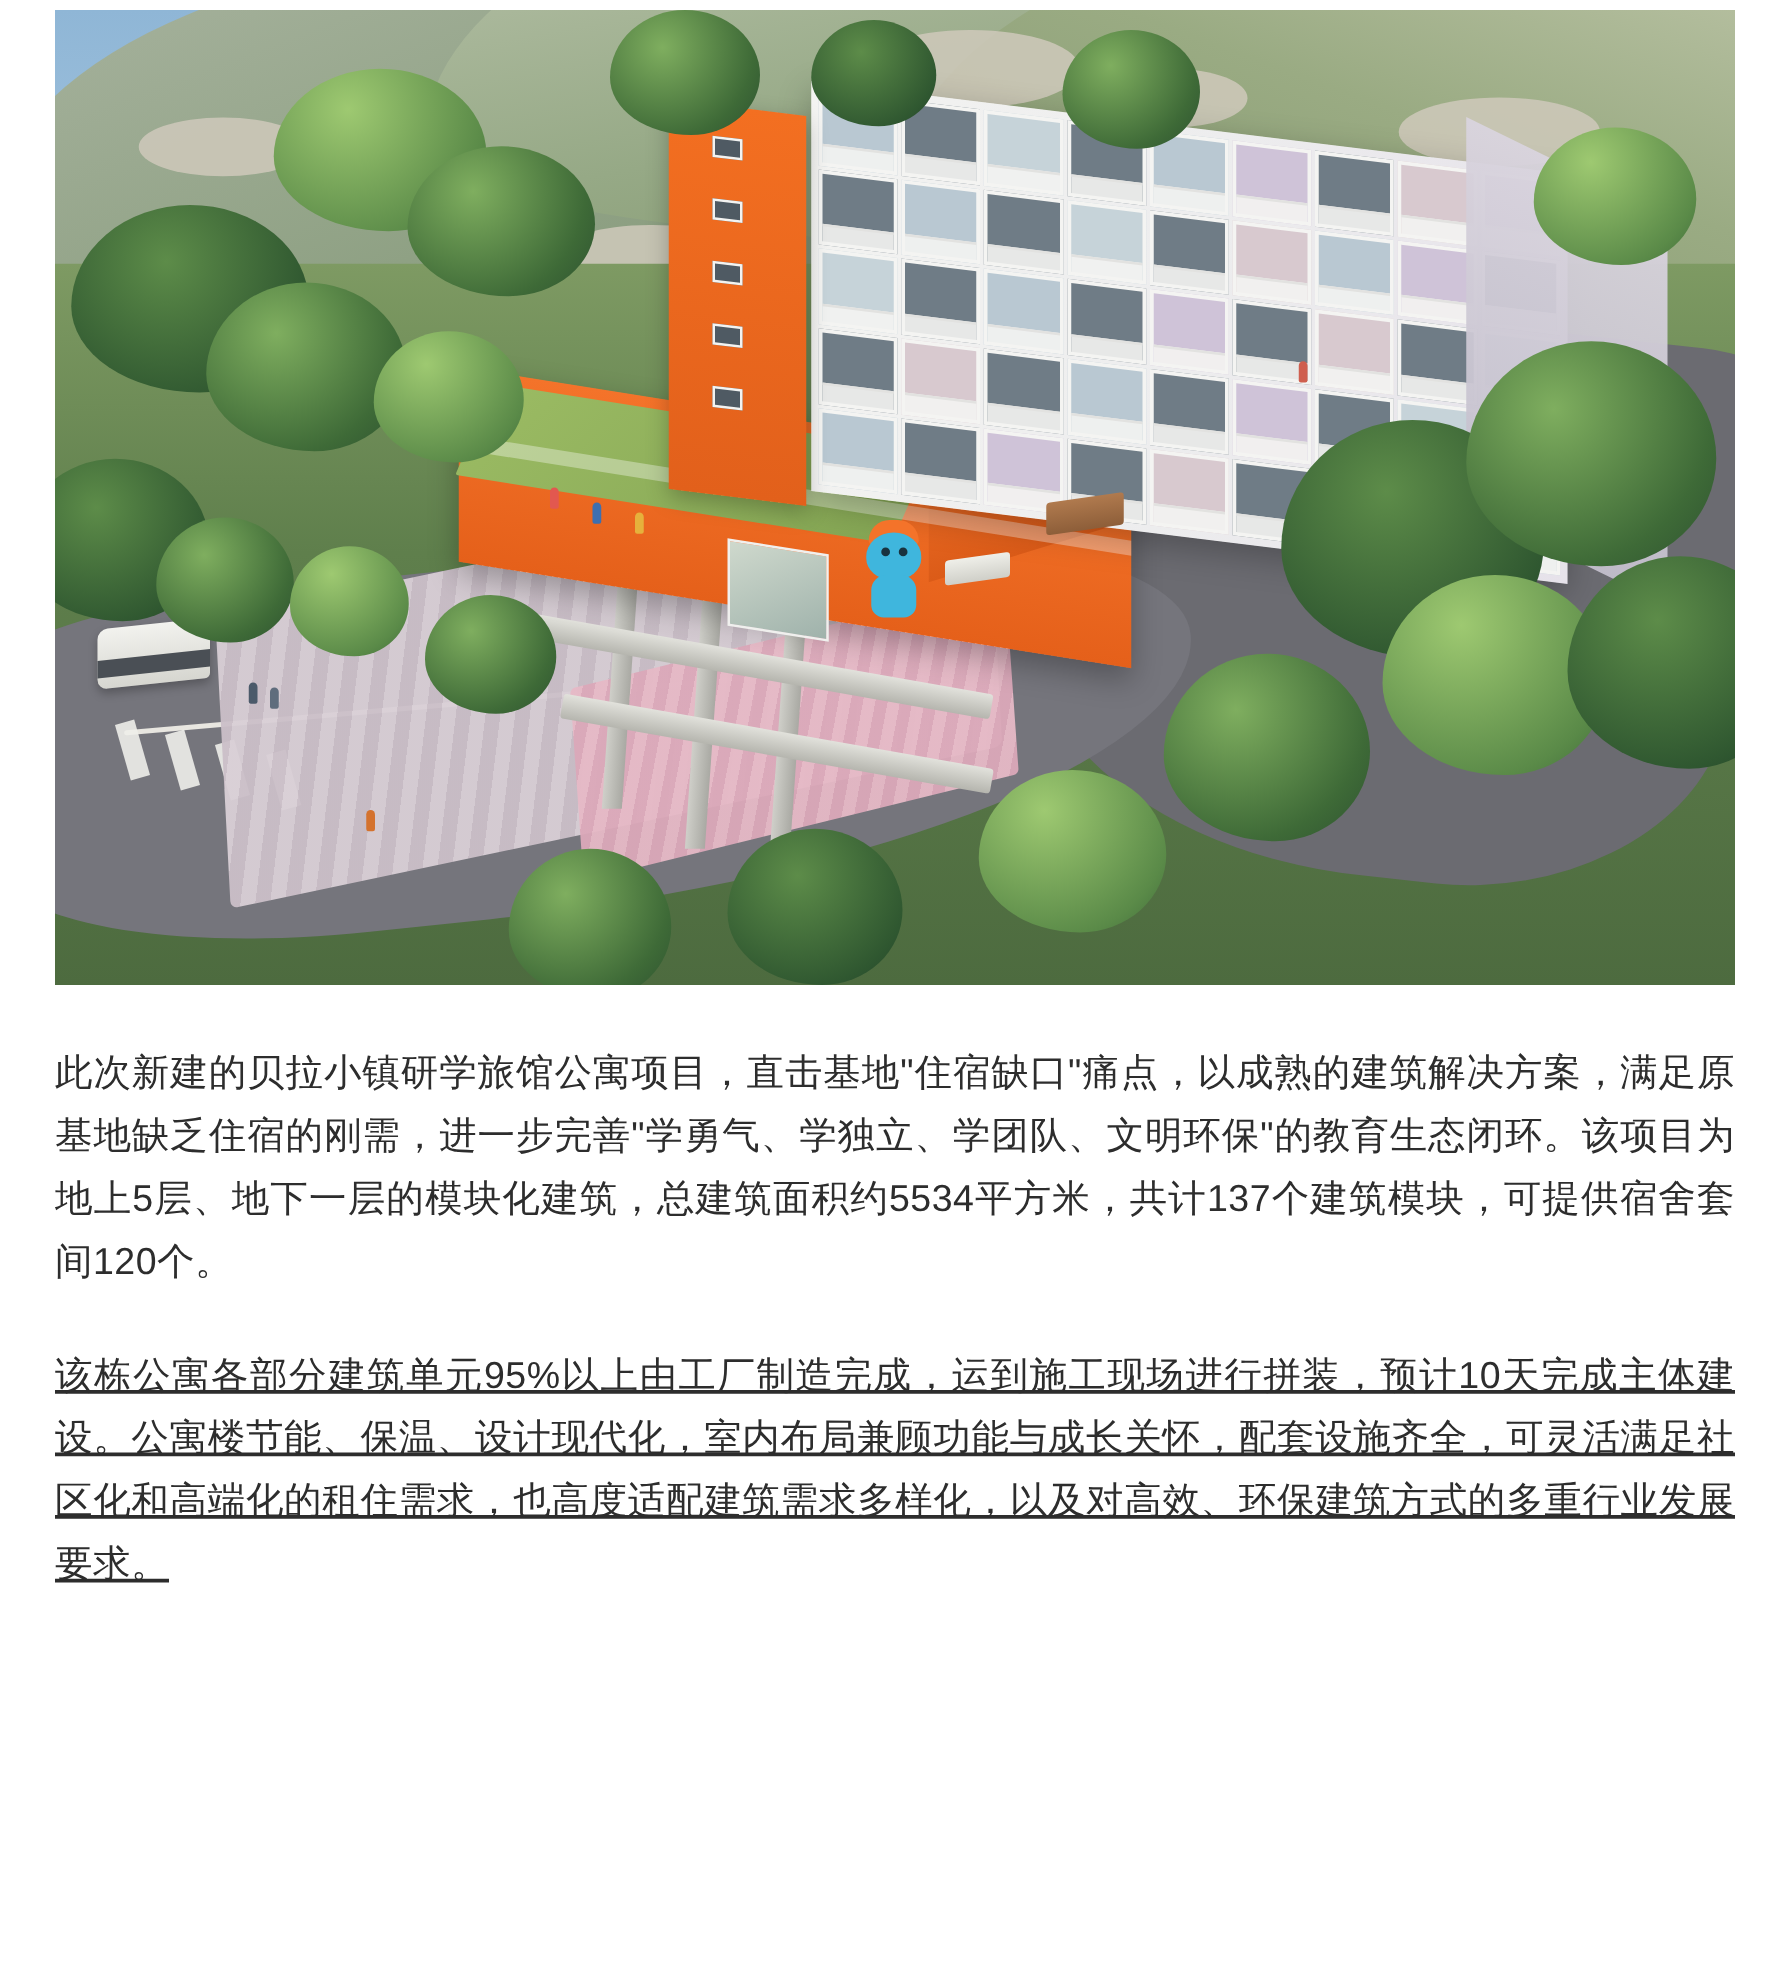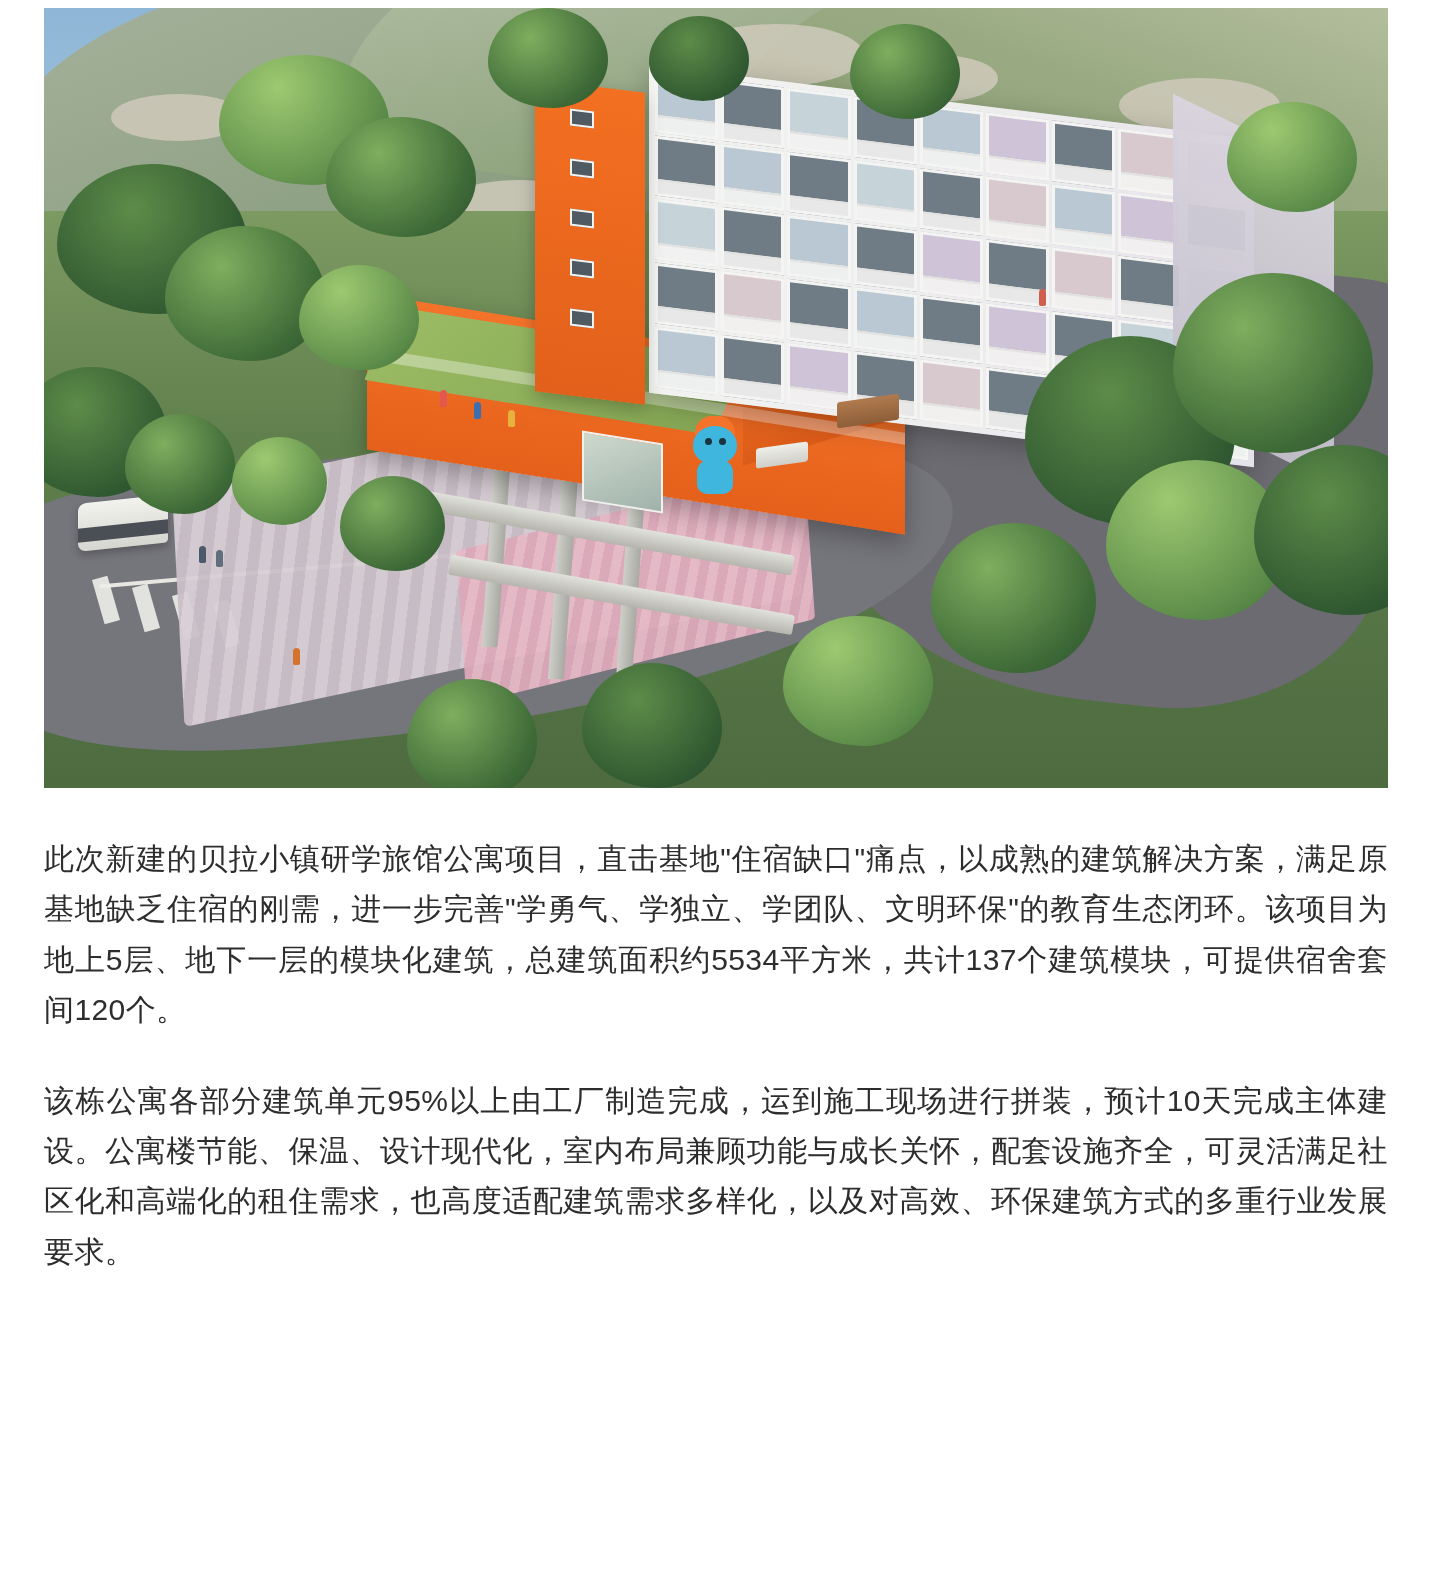--- a/index.html
+++ b/index.html
@@ -312,21 +312,21 @@
   }
   .para {
     font-size: 30px;
     line-height: 1.68;
     letter-spacing: .4px;
     color: #2d2d2d;
     margin: 0 0 40px 0;
     text-align: justify;
     text-justify: inter-ideograph;
   }
-  .para:last-child { margin-bottom: 0; }
+  .para:last-child { margin-bottom: 0; text-decoration: underline; }
 </style>
 </head>
 <body>
 
 <div class="page">
 
   <div class="hero">
 
     <div class="hill-far"></div>
     <div class="hill-far2"></div>

